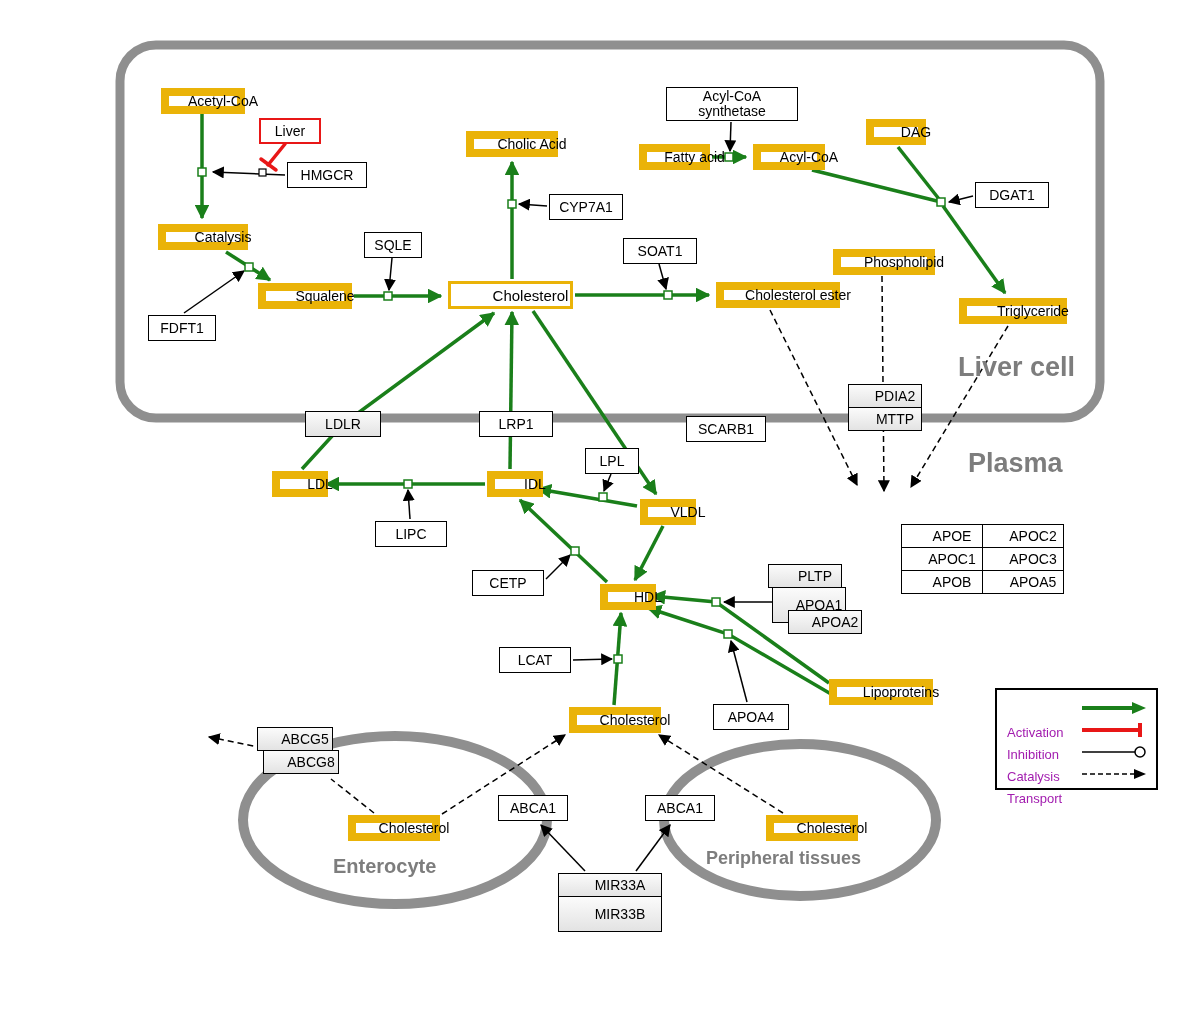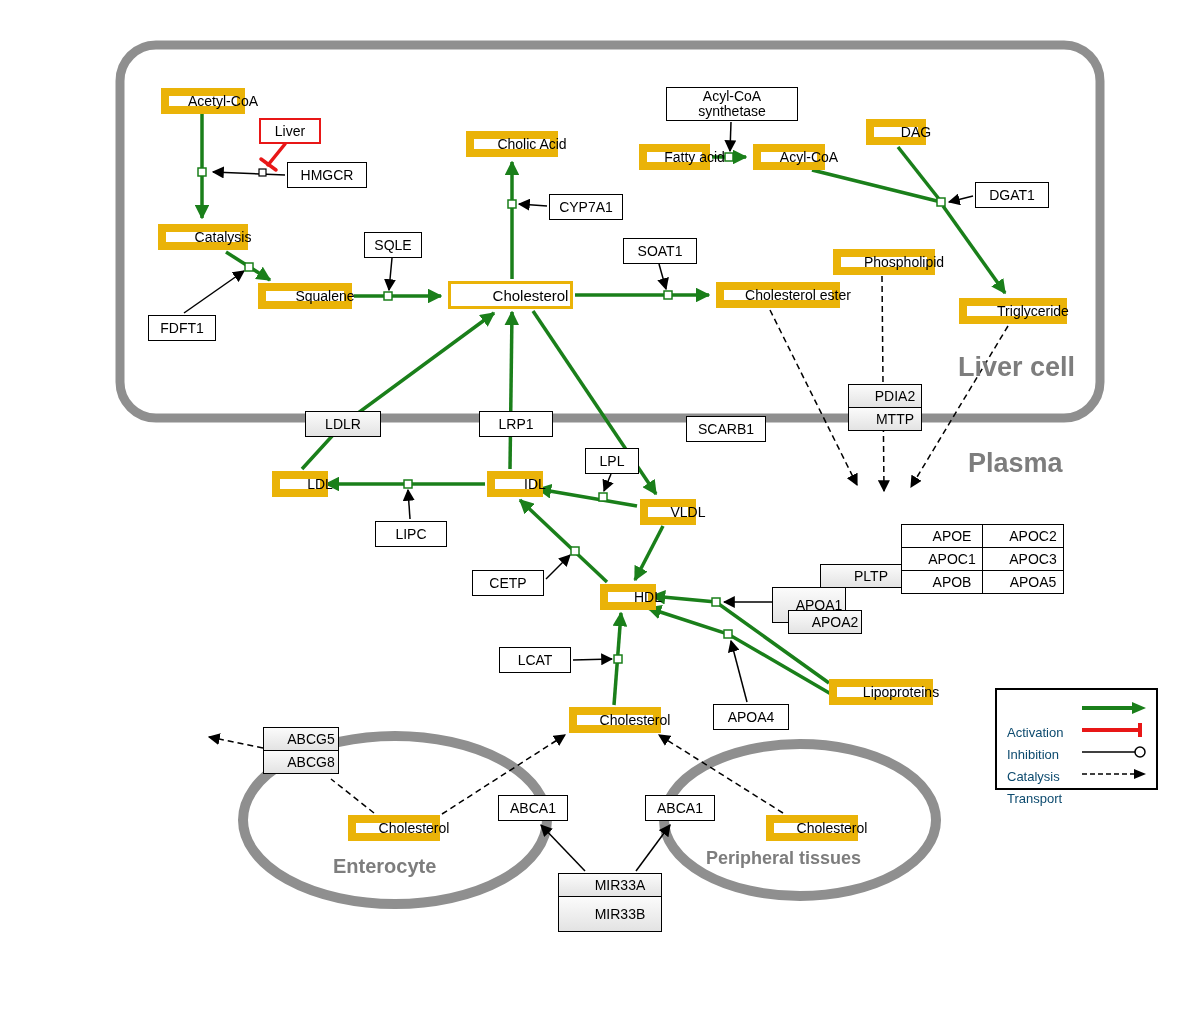--- a/index.html
+++ b/index.html
@@ -12,21 +12,21 @@
   .blue{border:8px solid #eab308;padding-left:40px;}
   .thick{border-width:3px;font-size:15px;}
   .red{border:2px solid #e81717;}
   .grayfill{background:linear-gradient(180deg,#fbfbfb 0%,#e3e3e3 100%);}
   .cell{font-size:14px;padding-left:20px;}
   .twoline{flex-direction:column;line-height:15px;}
   .region-label{position:absolute;color:#7d7d7d;font-weight:bold;white-space:nowrap;}
   .legend{position:absolute;box-sizing:border-box;border:2px solid #000;background:#fff;
           padding:7px 10px 6px 10px;display:flex;flex-direction:column;justify-content:space-between;}
   .lrow{display:flex;align-items:center;justify-content:space-between;height:22px;}
-  .lrow span{font-size:13px;color:#0c4a6e;margin-top:48px;}
+  .lrow span{font-size:13px;color:#a21caf;margin-top:48px;}
 </style>
 </head>
 <body>
 
 <div id="stage">
 
   <svg id="edges" width="1200" height="1013" viewBox="0 0 1200 1013">
     <defs>
       <marker id="ag" viewBox="0 0 10 10" refX="9" refY="5" markerWidth="4.2" markerHeight="4.2" orient="auto" markerUnits="strokeWidth">
           <path d="M0,0 L10,5 L0,10 z" fill="#1a7f1a"></path>
@@ -144,36 +144,36 @@
   <div class="b cell grayfill" style="left:848px;top:384px;width:74px;height:24px">PDIA2</div>
   <div class="b cell grayfill" style="left:848px;top:407px;width:74px;height:24px">MTTP</div>
 
   <div class="b blue" style="left:272px;top:471px;width:48px;height:26px">LDL</div>
   <div class="b blue" style="left:487px;top:471px;width:46px;height:26px">IDL</div>
   <div class="b" style="left:375px;top:521px;width:72px;height:26px">LIPC</div>
   <div class="b" style="left:585px;top:448px;width:54px;height:26px">LPL</div>
   <div class="b blue" style="left:640px;top:499px;width:50px;height:26px">VLDL</div>
   <div class="b" style="left:472px;top:570px;width:72px;height:26px">CETP</div>
   <div class="b blue" style="left:600px;top:584px;width:48px;height:26px">HDL</div>
-  <div class="b cell grayfill" style="left:820px;top:564px;width:82px;height:24px">PLTP</div>
+  <div class="b cell grayfill" style="left:768px;top:564px;width:74px;height:24px">PLTP</div>
   <div class="b cell grayfill" style="left:772px;top:587px;width:74px;height:36px">APOA1</div>
   <div class="b cell grayfill" style="left:788px;top:610px;width:74px;height:24px">APOA2</div>
   <div class="b" style="left:499px;top:647px;width:72px;height:26px">LCAT</div>
   <div class="b" style="left:713px;top:704px;width:76px;height:26px">APOA4</div>
   <div class="b blue" style="left:829px;top:679px;width:104px;height:26px">Lipoproteins</div>
   <div class="b blue" style="left:569px;top:707px;width:92px;height:26px">Cholesterol</div>
 
   <div class="b cell" style="left:901px;top:524px;width:82px;height:24px">APOE</div>
   <div class="b cell" style="left:982px;top:524px;width:82px;height:24px">APOC2</div>
   <div class="b cell" style="left:901px;top:547px;width:82px;height:24px">APOC1</div>
   <div class="b cell" style="left:982px;top:547px;width:82px;height:24px">APOC3</div>
   <div class="b cell" style="left:901px;top:570px;width:82px;height:24px">APOB</div>
   <div class="b cell" style="left:982px;top:570px;width:82px;height:24px">APOA5</div>
 
-  <div class="b cell grayfill" style="left:263px;top:727px;width:76px;height:24px">ABCG5</div>
+  <div class="b cell grayfill" style="left:257px;top:727px;width:76px;height:24px">ABCG5</div>
   <div class="b cell grayfill" style="left:263px;top:750px;width:76px;height:24px">ABCG8</div>
   <div class="b blue" style="left:348px;top:815px;width:92px;height:26px">Cholesterol</div>
   <div class="b" style="left:498px;top:795px;width:70px;height:26px">ABCA1</div>
   <div class="b" style="left:645px;top:795px;width:70px;height:26px">ABCA1</div>
   <div class="b blue" style="left:766px;top:815px;width:92px;height:26px">Cholesterol</div>
   <div class="b cell grayfill" style="left:558px;top:873px;width:104px;height:24px">MIR33A</div>
   <div class="b cell grayfill" style="left:558px;top:896px;width:104px;height:36px">MIR33B</div>
 
   <div class="region-label" style="left:958px;top:352px;font-size:27px">Liver cell</div>
   <div class="region-label" style="left:968px;top:448px;font-size:27px">Plasma</div>

